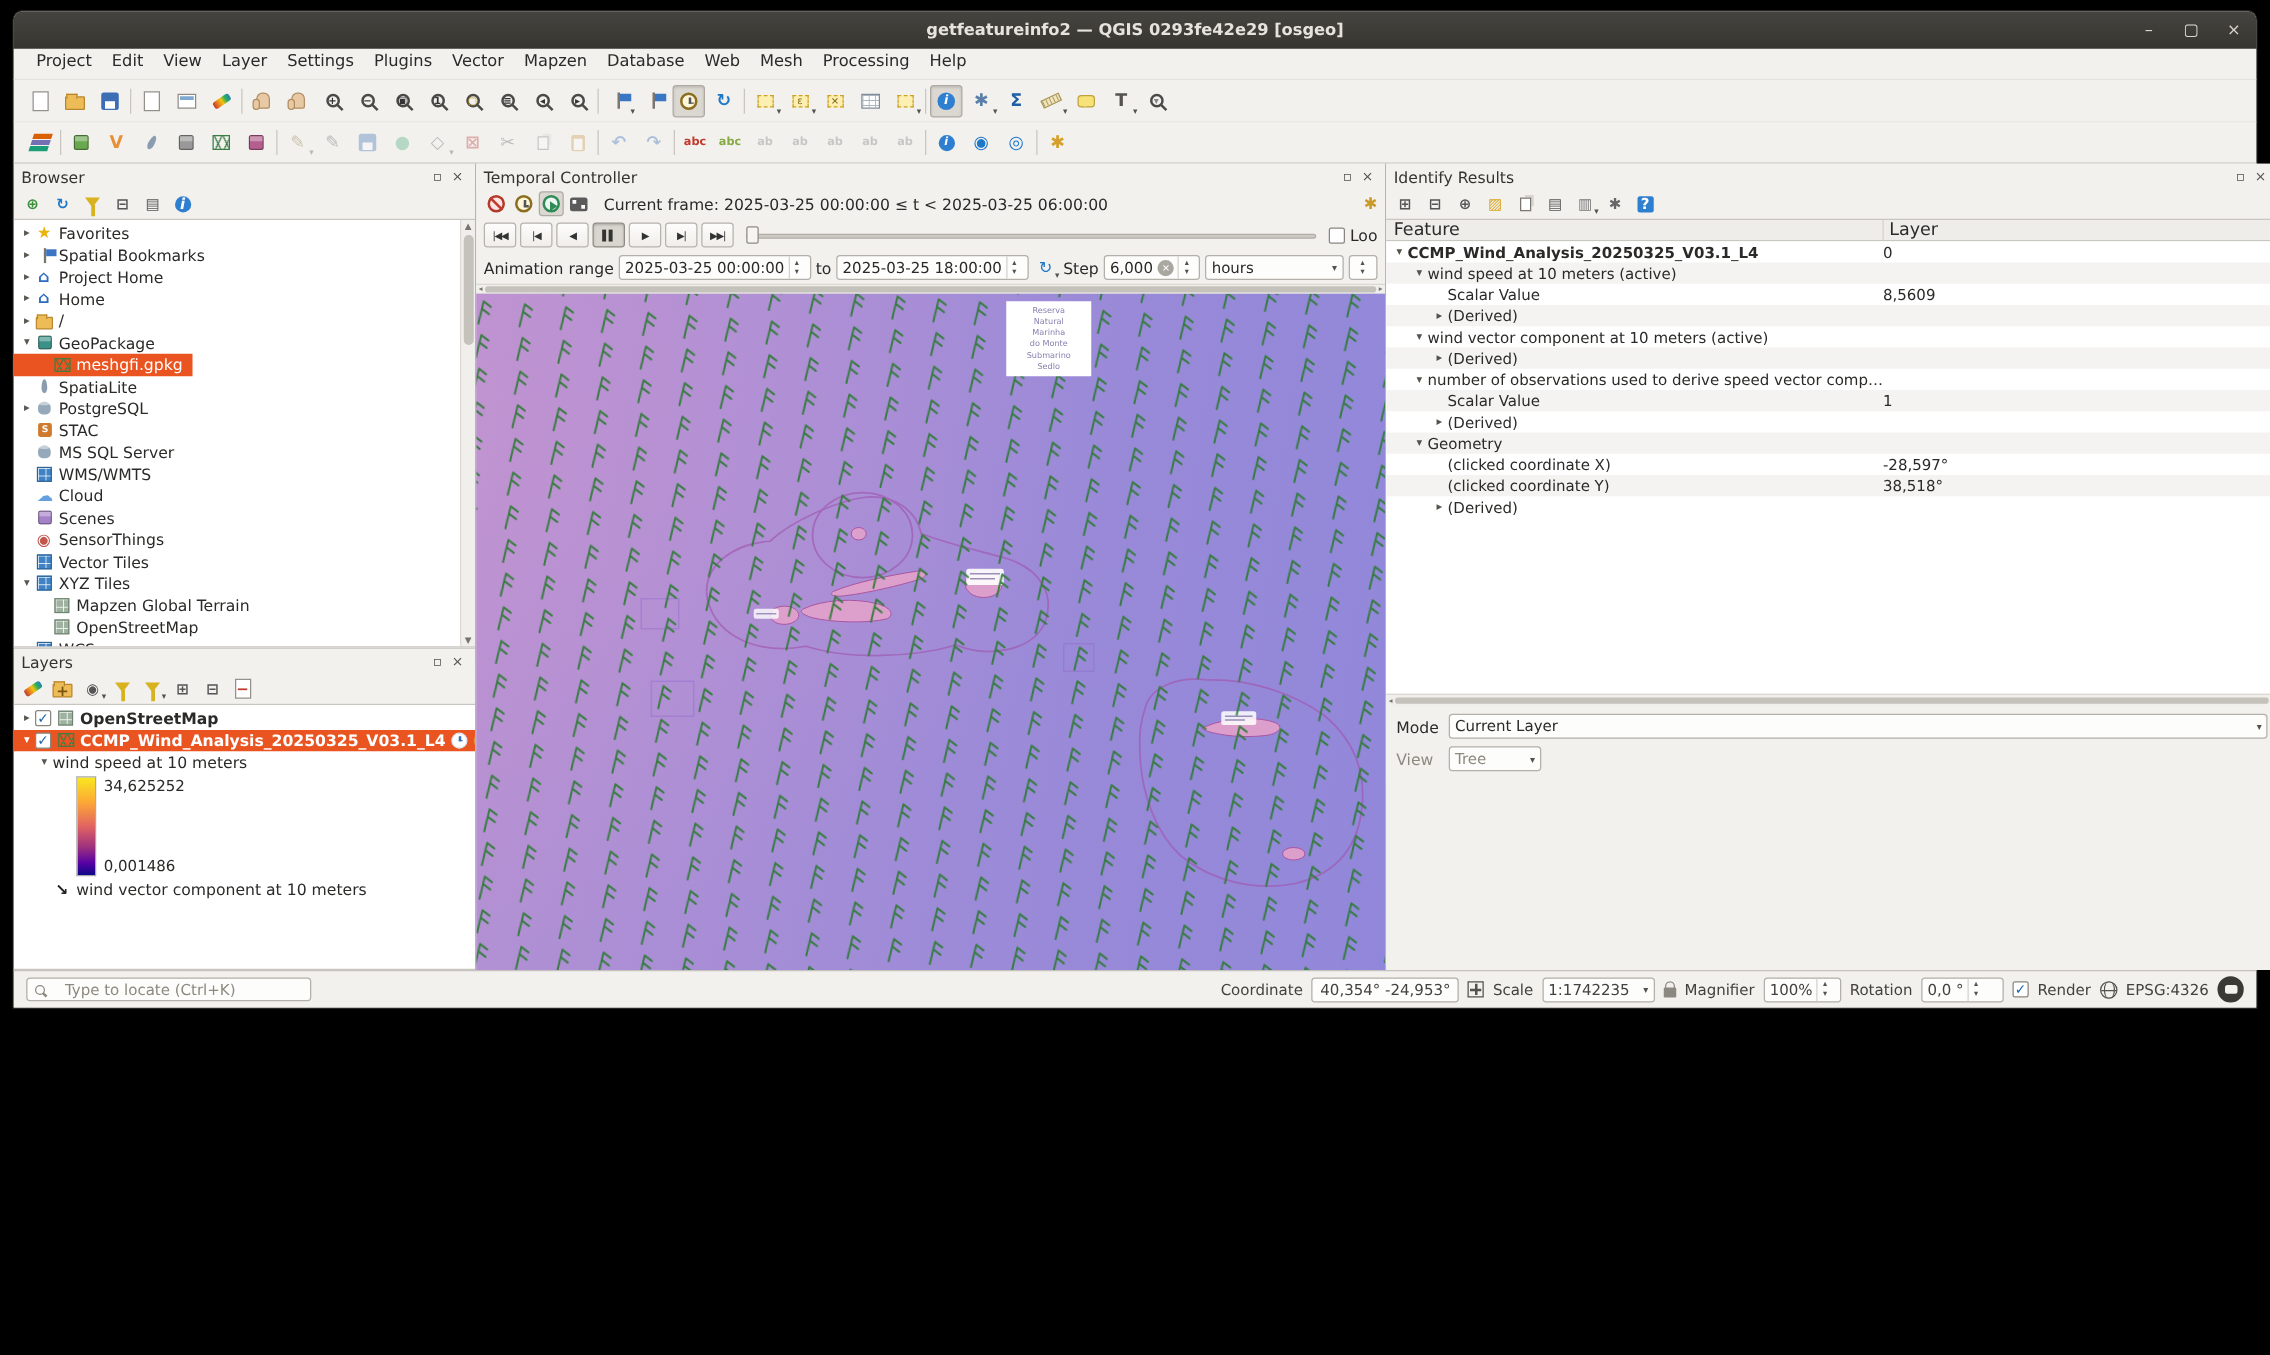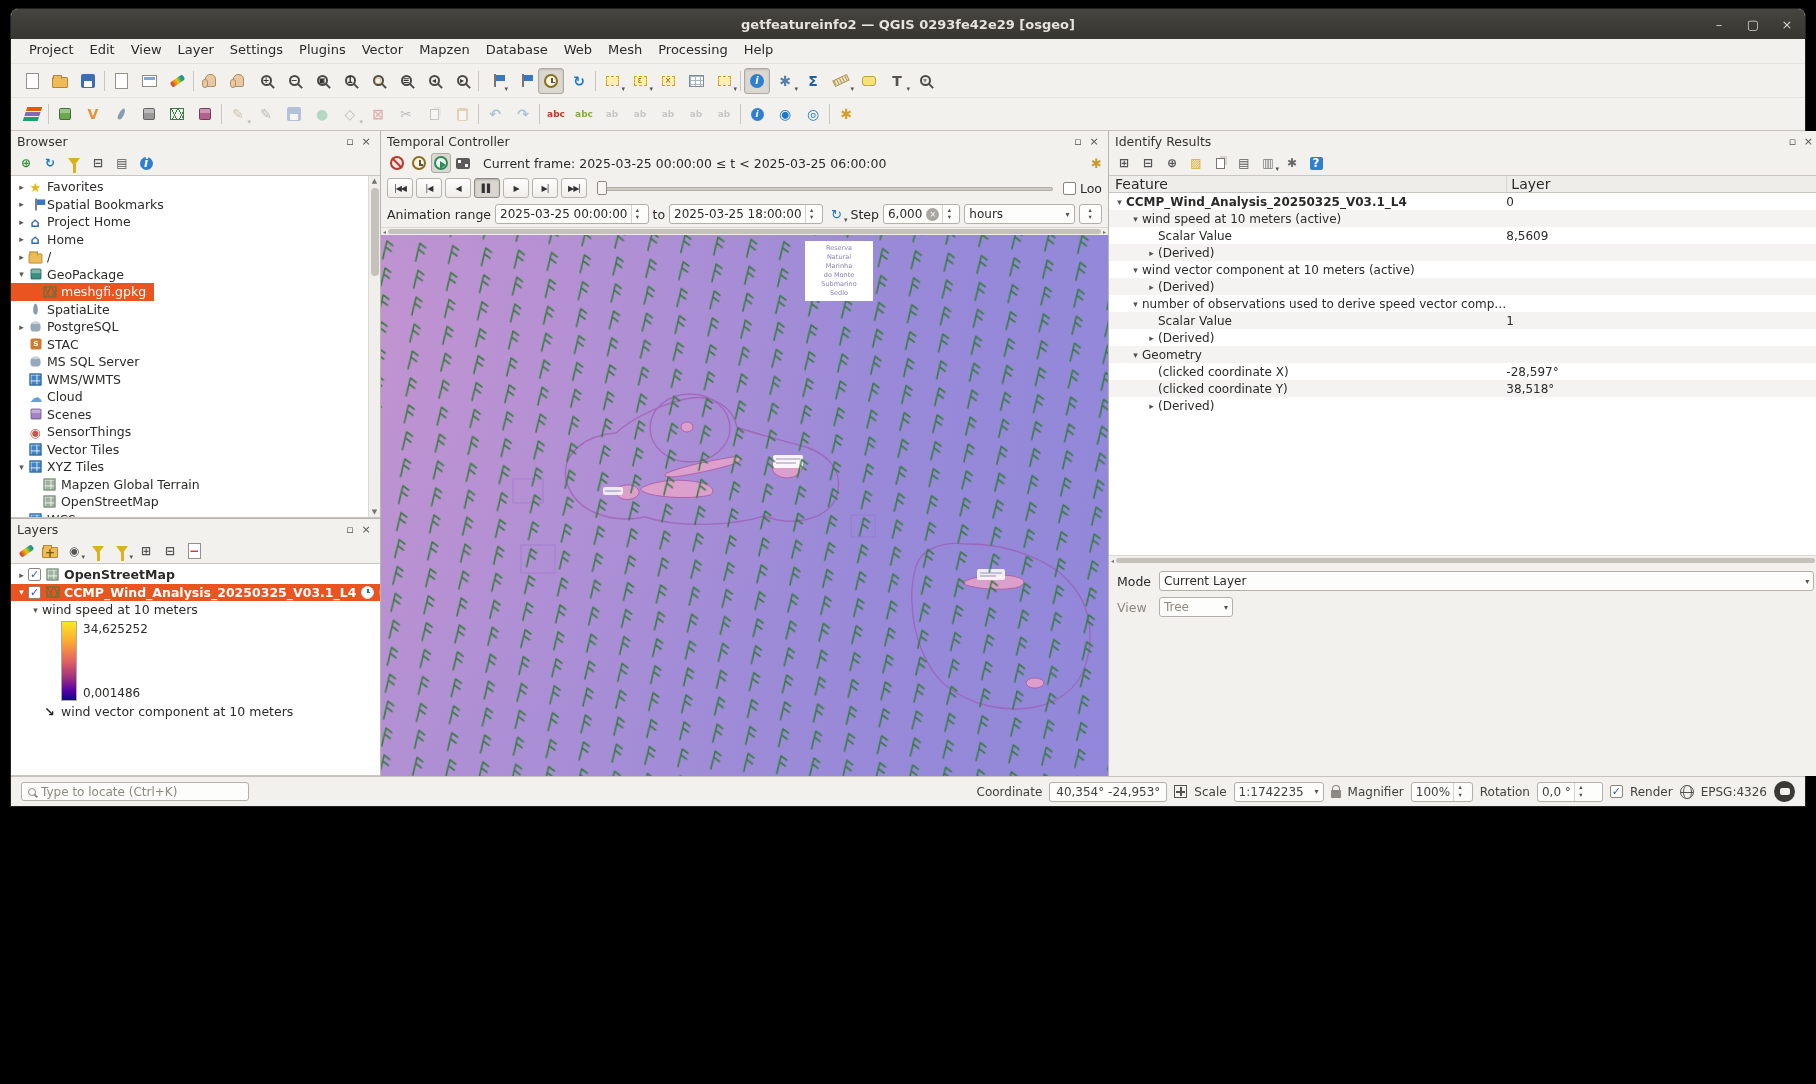--- a/index.html
+++ b/index.html
@@ -144,21 +144,21 @@
 .idrow:nth-of-type(even){background:#f4f3f1}
 .idrow.b .lbl2{font-weight:bold}
 .idrow .arr{width:13px;font-size:9px;color:#55524c;flex:none;text-align:center}
 .idrow .lbl2{flex:1;overflow:hidden;text-overflow:ellipsis}
 .idrow .val{width:316px;flex:none}
 .idbottom{flex:none;background:#f2f1ee;padding:4px 8px 6px 8px;font-size:12.5px}
 .formrow{display:flex;align-items:center;height:26px;gap:8px}
 .formrow .flbl{width:34px;flex:none}
 
 .statusbar{height:30px;flex:none;background:#f2f1ee;border-top:1px solid #c6c3be;display:flex;align-items:center;padding:0 10px;gap:7px;font-size:12px;color:#44423e}
-.locate{width:228px;height:19px;border:1px solid #b3afa9;border-radius:3px;background:#fdfdfc;color:#8d897f;display:flex;align-items:center;padding:0 6px;gap:5px}
+.locate{width:228px;height:19px;border:1px solid #b3afa9;border-radius:3px;background:#fdfdfc;color:#8d897f;display:flex;align-items:center;padding:0 6px;gap:16px}
 .minimag{width:8px;height:8px;border:1.5px solid #8d897f;border-radius:50%;position:relative;flex:none}
 .minimag::after{content:"";position:absolute;width:4px;height:1.5px;background:#8d897f;bottom:-2px;right:-3px;transform:rotate(45deg)}
 .spacer{flex:1}
 .extico{width:13px;height:13px;border:1.5px solid #54524e;position:relative;flex:none}
 .extico::before{content:"";position:absolute;left:5px;top:1px;bottom:1px;width:1.5px;background:#54524e}
 .extico::after{content:"";position:absolute;top:5px;left:1px;right:1px;height:1.5px;background:#54524e}
 .lock{width:10px;height:8px;background:#8b8781;border-radius:1px;position:relative;margin-top:4px;flex:none}
 .lock::before{content:"";position:absolute;top:-5px;left:1.5px;width:6px;height:5px;border:1.5px solid #8b8781;border-bottom:none;border-radius:4px 4px 0 0}
 .crsico{width:14px;height:14px;border:1.5px solid #54524e;border-radius:50%;position:relative;flex:none}
 .crsico::before{content:"";position:absolute;left:50%;top:-1px;bottom:-1px;width:7px;margin-left:-3.5px;border-left:1px solid #54524e;border-right:1px solid #54524e;border-radius:50%}

